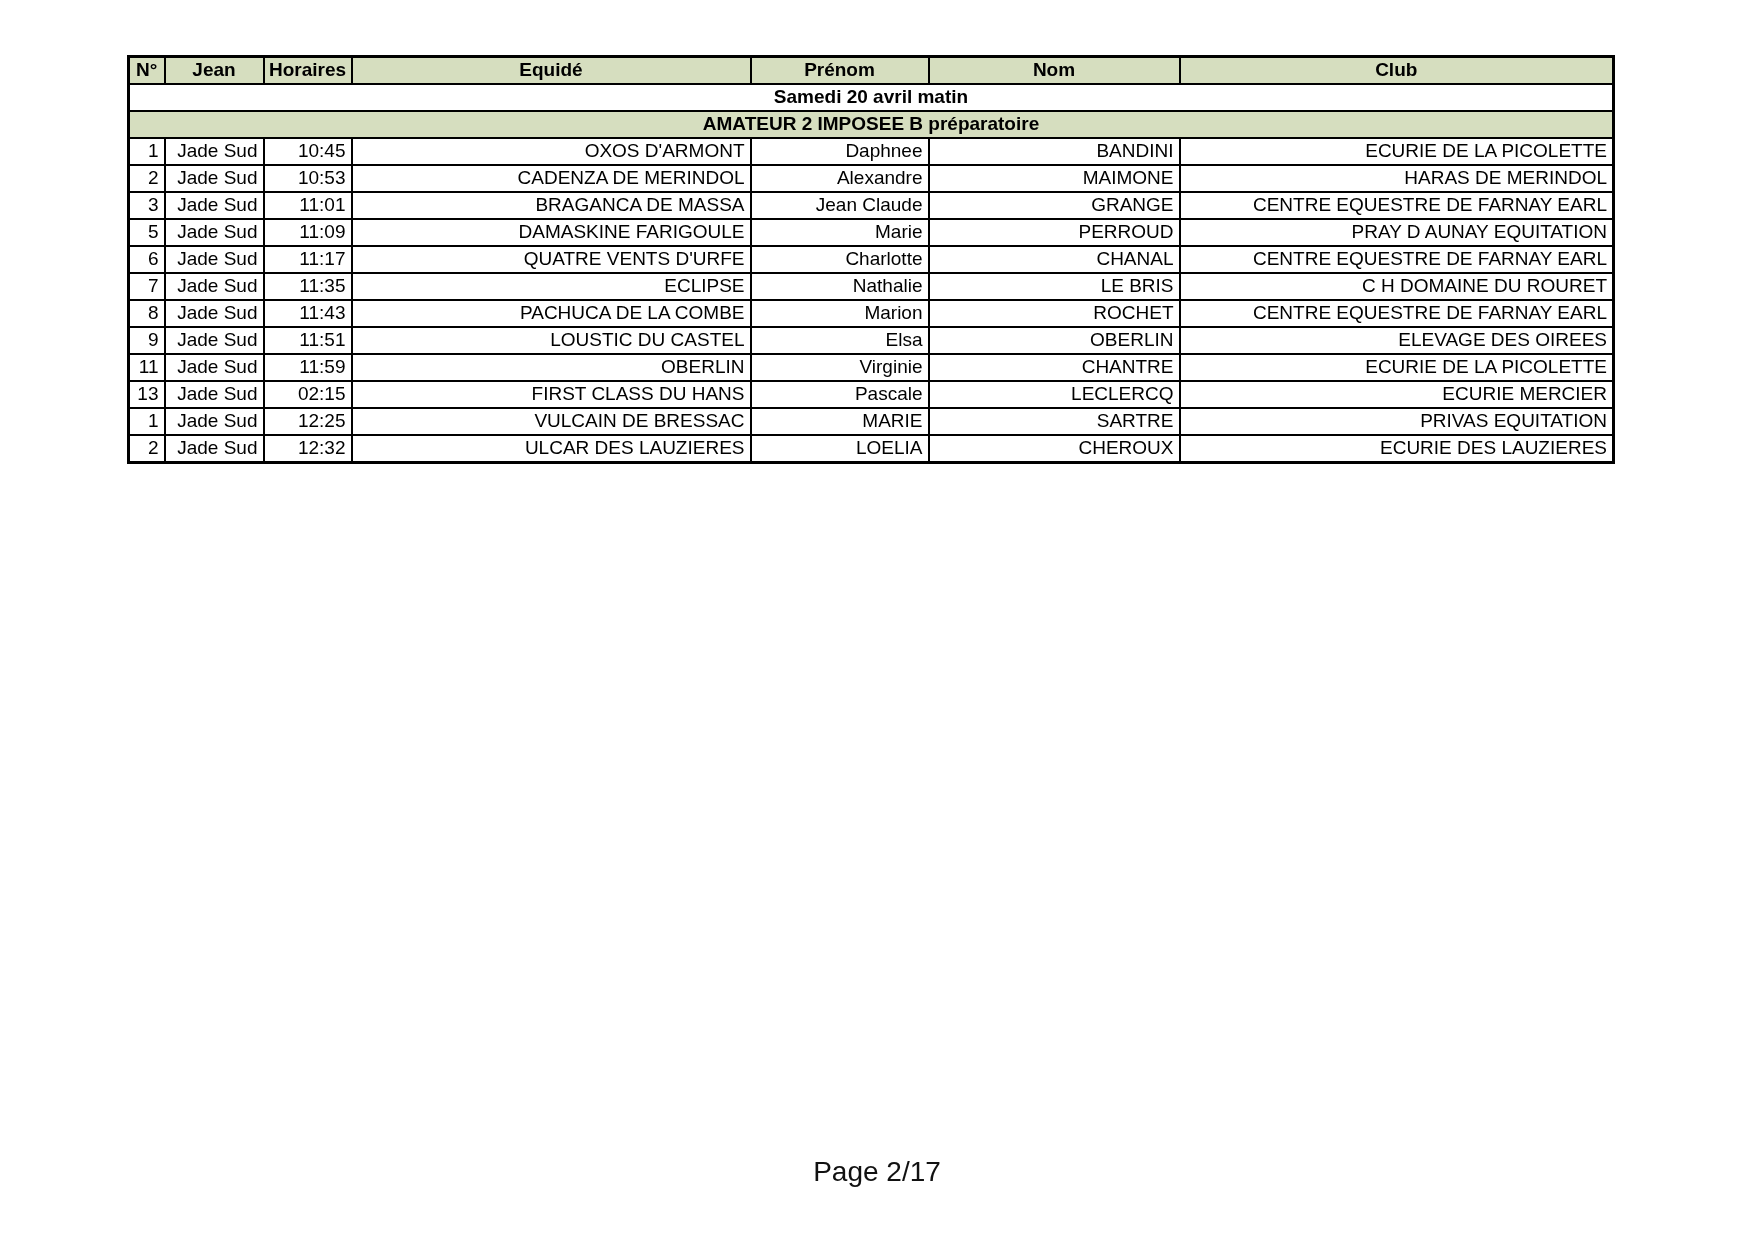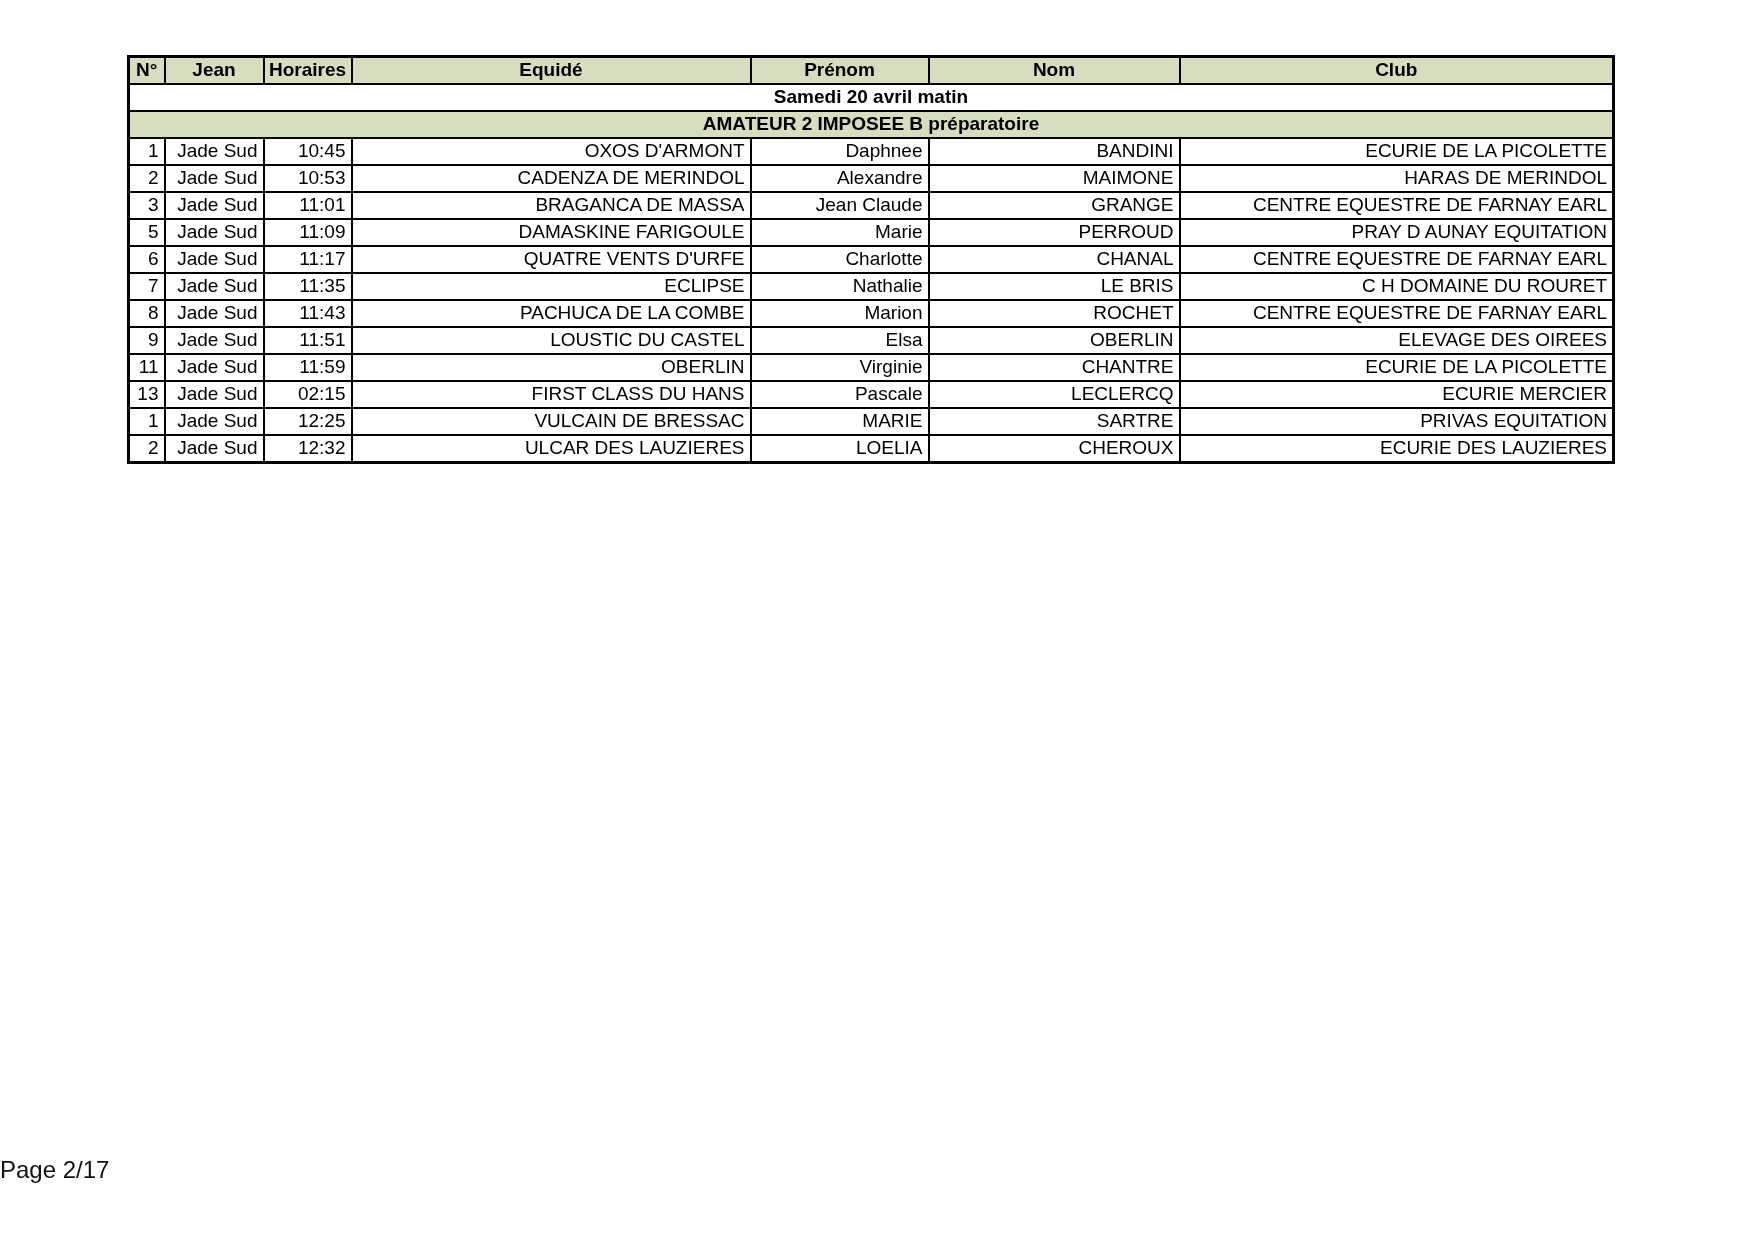--- a/index.html
+++ b/index.html
@@ -40,22 +40,22 @@
   td.day-row{
     font-weight:bold;text-align:center;
     background:#ffffff;font-size:20px;
   }
   td.band-row{
     font-weight:bold;text-align:center;
     background:var(--band,#d6debf);font-size:20px;
   }
   .footer{
     position:absolute;left:0;top:1156px;width:100%;
-    text-align:left;
-    font-size:24px;
+    text-align:center;
+    font-size:28px;
     color:#111;
   }
 </style>
 </head>
 <body>
 
 <div class="page">
 
   <table class="sched">
     <colgroup>

